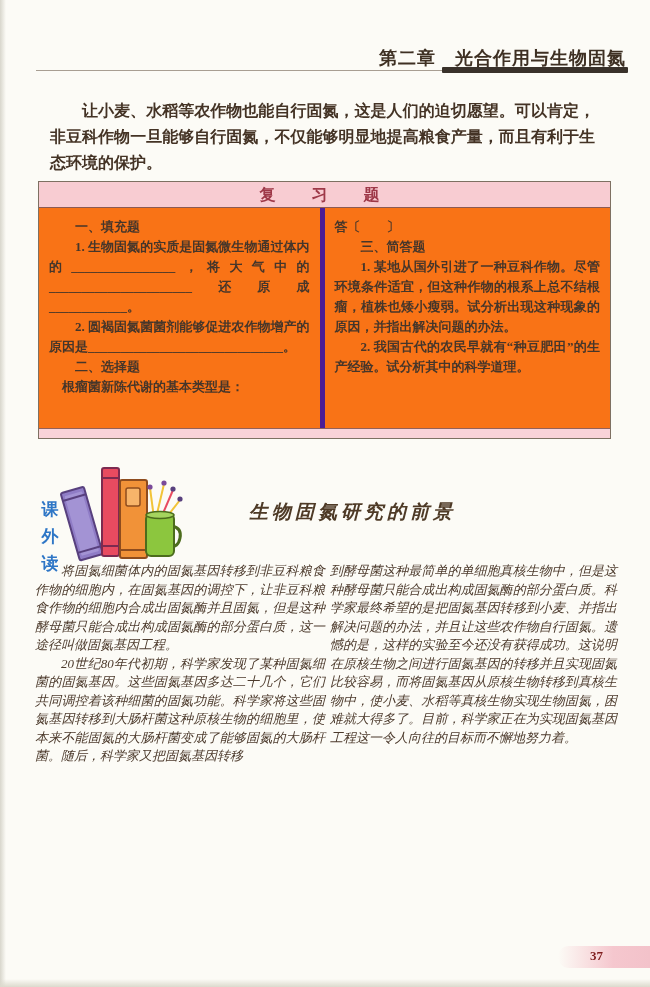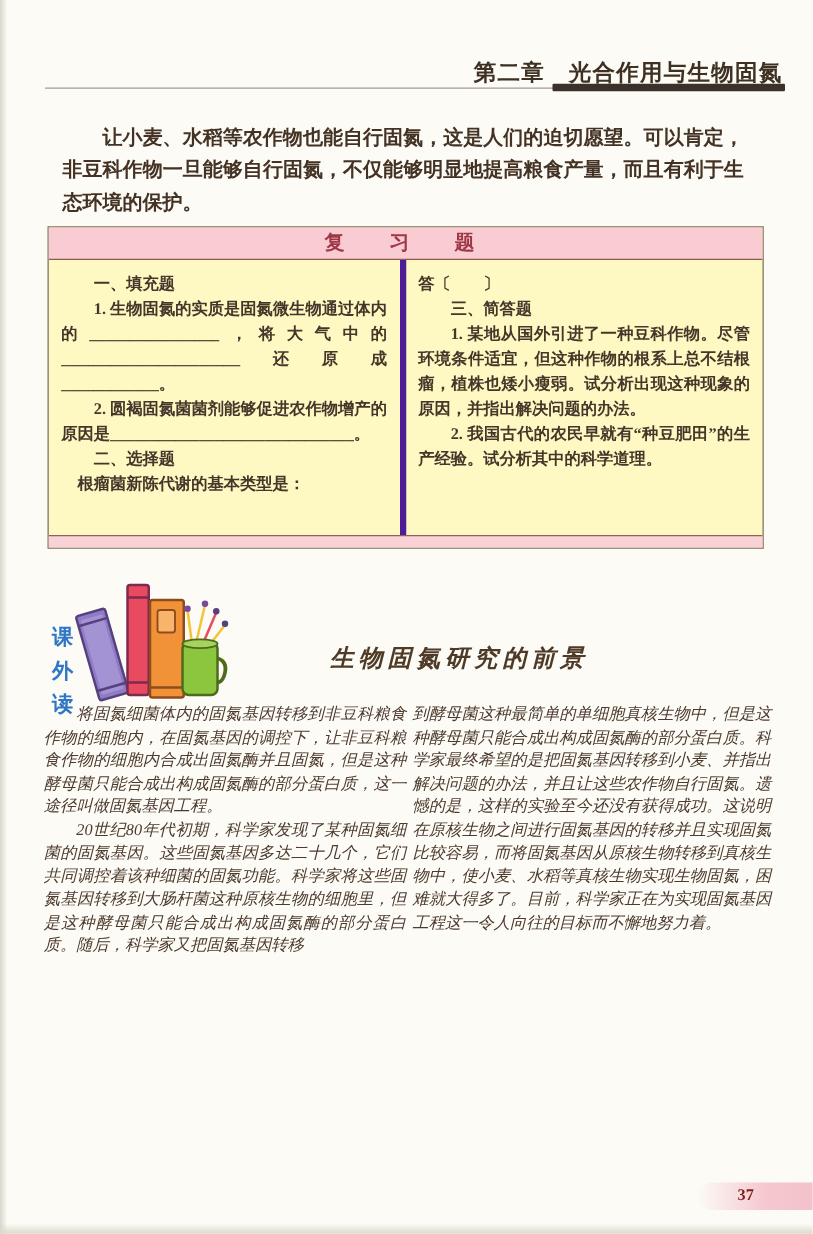--- a/index.html
+++ b/index.html
@@ -23,21 +23,21 @@
   .header-rule-accent{position:absolute;top:67px;right:22px;width:186px;height:6px;
     background:#39312a;border-radius:1px;}
 
   
   .intro{position:absolute;top:86px;left:38px;width:545px;
     font-size:16px;line-height:26px;font-weight:600;color:#443325;
     text-align:justify;text-indent:2em;margin:12px;}
 
   
   .review-box{position:absolute;top:181px;left:38px;width:573px;height:258px;
-    border:1px solid #7e7062;display:flex;flex-direction:column;background:#fef9c3;
+    border:1px solid #7e7062;display:flex;flex-direction:column;background:#f97316;
     box-sizing:border-box;}
   .review-header{height:25px;line-height:25px;background:#f8ccd2;
     border-bottom:1px solid #8c5a54;text-align:center;
     font-size:16px;font-weight:bold;color:#9e3848;letter-spacing:10px;}
   .review-body{flex:1;display:flex;font-size:13px;line-height:20px;
     font-weight:600;color:#46362a;}
   .review-col{width:50%;box-sizing:border-box;padding:9px 10px 4px 10px;}
   .review-col.left{border-right:5px solid #4c1d95;}
   .review-col p{margin:0;text-align:justify;}
   .indent2{text-indent:2em;}
@@ -45,21 +45,21 @@
   .options-grid{display:grid;grid-template-columns:52% 48%;padding-left:1.6em;}
   .answer-line{text-align:right;padding-right:14px;}
   .review-strip{height:9px;background:#f9d2d8;border-top:1px solid #946158;}
 
   
   .reading-label{position:absolute;left:39px;top:496px;width:22px;
     color:#2e76c6;font-weight:bold;font-size:17px;line-height:27px;
     text-align:center;font-family:"Liberation Sans","DejaVu Sans",sans-serif;}
   .books-illustration{position:absolute;left:60px;top:452px;width:128px;height:118px;}
   .reading-title{position:absolute;left:248px;top:498px;font-size:19px;
-    font-style:italic;color:#4e3a26;letter-spacing:4px;font-weight:600;margin:16px;}
+    font-style:italic;color:#4e3a26;letter-spacing:4px;font-weight:600;margin:1px;}
 
   .body-col{position:absolute;top:562px;width:290px;font-size:13px;
     line-height:18.5px;font-style:italic;color:#4c3a2c;text-align:justify;}
   .body-col.left{left:35px;}
   .body-col.right{left:330px;width:287px;}
   .body-col p{margin:0;}
   .body-col p.indent2{text-indent:2em;}
 
   
   .page-number-strip{position:absolute;top:946px;left:558px;width:92px;height:22px;
@@ -138,20 +138,20 @@
     <path d="M112 74 q10 2 8 12 q-2 10 -10 8" fill="none" stroke="#4c6c1c" stroke-width="3"></path>
     <rect x="86" y="62" width="28" height="42" rx="5" fill="#8cc63e" stroke="#4c6c1c" stroke-width="2"></rect>
     <ellipse cx="100" cy="63" rx="14" ry="3.5" fill="#a5d45e" stroke="#4c6c1c" stroke-width="1.5"></ellipse>
   </svg>
 </div>
 
 <p class="reading-title">生物固氮研究的前景</p>
 
 <div class="body-col left">
   <p class="indent2">将固氮细菌体内的固氮基因转移到非豆科粮食作物的细胞内，在固氮基因的调控下，让非豆科粮食作物的细胞内合成出固氮酶并且固氮，但是这种酵母菌只能合成出构成固氮酶的部分蛋白质，这一途径叫做固氮基因工程。</p>
-  <p class="indent2">20世纪80年代初期，科学家发现了某种固氮细菌的固氮基因。这些固氮基因多达二十几个，它们共同调控着该种细菌的固氮功能。科学家将这些固氮基因转移到大肠杆菌这种原核生物的细胞里，但是这种酵母菌只能合成出构成固氮酶的部分蛋白质。随后，科学家又把固氮基因转移</p>
+  <p class="indent2">20世纪80年代初期，科学家发现了某种固氮细菌的固氮基因。这些固氮基因多达二十几个，它们共同调控着该种细菌的固氮功能。科学家将这些固氮基因转移到大肠杆菌这种原核生物的细胞里，使本来不能固氮的大肠杆菌变成了能够固氮的大肠杆菌。随后，科学家又把固氮基因转移</p>
 </div>
 <div class="body-col right">
   <p>到酵母菌这种最简单的单细胞真核生物中，但是这种酵母菌只能合成出构成固氮酶的部分蛋白质。科学家最终希望的是把固氮基因转移到小麦、并指出解决问题的办法，并且让这些农作物自行固氮。遗憾的是，这样的实验至今还没有获得成功。这说明在原核生物之间进行固氮基因的转移并且实现固氮比较容易，而将固氮基因从原核生物转移到真核生物中，使小麦、水稻等真核生物实现生物固氮，困难就大得多了。目前，科学家正在为实现固氮基因工程这一令人向往的目标而不懈地努力着。</p>
 </div>
 
 <div class="page-number-strip"></div>
 <div class="page-number">37</div>
 
 </body></html>

